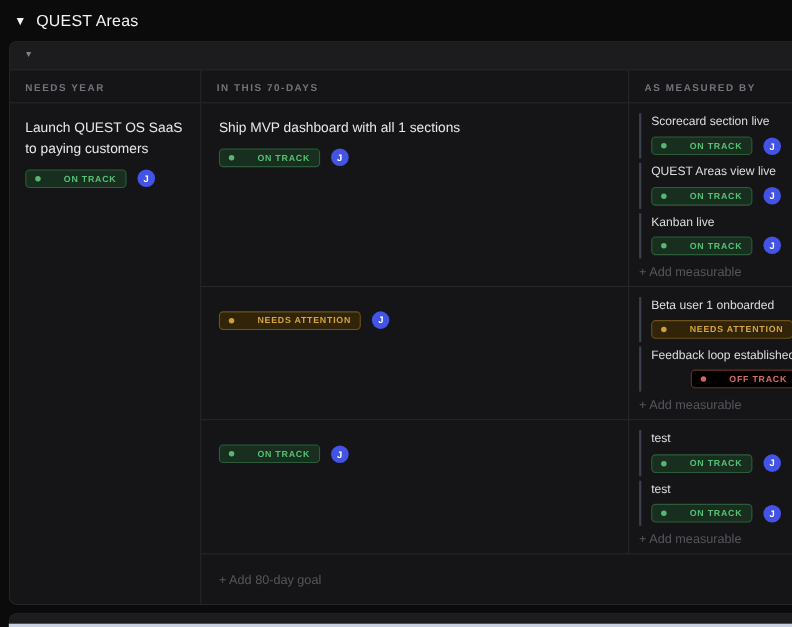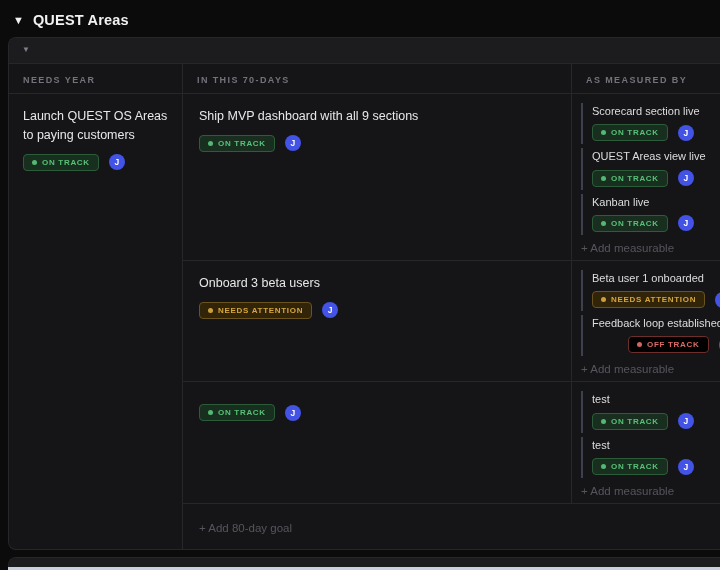--- a/index.html
+++ b/index.html
@@ -8,21 +8,21 @@
     background: var(--page-bg, #0b0b0c);
     font-family: "Liberation Sans", sans-serif;
     position: relative;
   }
   .page-header {
     display:flex; align-items:center; gap:9px;
     padding: 12px 0 9px 13px;
     cursor: pointer;
   }
   .tri-main { color: var(--page-title,#f2f2f3); font-size:11px; line-height:1; }
-  .page-title { color: var(--page-title,#f2f2f3); font-size:14.5px; font-weight:700; letter-spacing:.2px; }
+  .page-title { color: var(--page-title,#f2f2f3); font-size:14.5px; font-weight:400; letter-spacing:.2px; }
 
   .card {
     margin-left:8px; width:712px;
     background: var(--card-bg,#151517);
     border:1px solid var(--divider,#27272b);
     border-right:none;
     border-radius:8px 0 0 8px;
     overflow:hidden;
   }
   .card + .card { margin-top:7px; }
@@ -57,21 +57,21 @@
   .rh1 { min-height:139px; }
   .rh2 { min-height:104px; }
   .rh3 { min-height:99px; }
 
   .meas-cell { padding:9px 10px 6px 9px; }
   .meas-item { border-left:2px solid var(--mline,#3d414d); padding:1px 0 3px 9px; margin-bottom:4px; }
   .meas-title { font-size:11px; color:var(--meas-text,#dddde0); margin-bottom:6px; line-height:1.3; }
   .meas-badge-row { display:flex; align-items:center; gap:10px; }
 
   .badge {
-    display:inline-flex; align-items:center; gap:5px;
+    display:inline-flex; align-items:center; gap:21px;
     padding:3px 8px; border-radius:4px; border:1px solid transparent;
     font-size:8px; font-weight:700; letter-spacing:.7px;
     white-space:nowrap; cursor:pointer;
   }
   .dot { width:5px; height:5px; border-radius:50%; background:currentColor; opacity:.95; }
 
   .avatar {
     width:16px; height:16px; border-radius:50%; flex:0 0 auto;
     background:var(--avatar-bg,#4353e6); color:#fff;
     font-size:8.5px; font-weight:700;
@@ -100,32 +100,32 @@
   <div class="card-header">
     <span class="tri-sm">▼</span>
   </div>
 
   <div class="grid">
     <div class="colhead br">NEEDS YEAR</div>
     <div class="colhead br">IN THIS 70-DAYS</div>
     <div class="colhead">AS MEASURED BY</div>
 
     <div class="year-cell br">
-      <div class="goal-text">Launch QUEST OS Areas to paying customers</div>
+      <div class="goal-text">Launch QUEST OS SaaS to paying customers</div>
       <div class="badge-row">
         <span class="badge" style="color: rgb(88, 192, 119); background: rgb(24, 47, 31); border-color: rgb(45, 92, 59);">
             <span class="dot"></span>
             <span>ON TRACK</span>
           </span>
         <span class="avatar">J</span>
       </div>
     </div>
 
     <div class="goal-cell br bb rh1">
-      <div class="goal-text">Ship MVP dashboard with all 9 sections</div>
+      <div class="goal-text">Ship MVP dashboard with all 1 sections</div>
       <div class="badge-row">
         <span class="badge" style="color: rgb(88, 192, 119); background: rgb(24, 47, 31); border-color: rgb(45, 92, 59);">
             <span class="dot"></span>
             <span>ON TRACK</span>
           </span>
         <span class="avatar">J</span>
       </div>
     </div>
     <div class="meas-cell bb rh1">
       <div class="meas-item">
@@ -155,21 +155,20 @@
               <span class="dot"></span>
               <span>ON TRACK</span>
             </span>
           <span class="avatar">J</span>
         </div>
       </div>
       <span class="add-link">+ Add measurable</span>
     </div>
 
     <div class="goal-cell br bb rh2">
-      <div class="goal-text">Onboard 3 beta users</div>
       <div class="badge-row">
         <span class="badge" style="color: rgb(214, 166, 62); background: rgb(50, 36, 8); border-color: rgb(106, 83, 29);">
             <span class="dot"></span>
             <span>NEEDS ATTENTION</span>
           </span>
         <span class="avatar">J</span>
       </div>
     </div>
     <div class="meas-cell bb rh2">
       <div class="meas-item">

